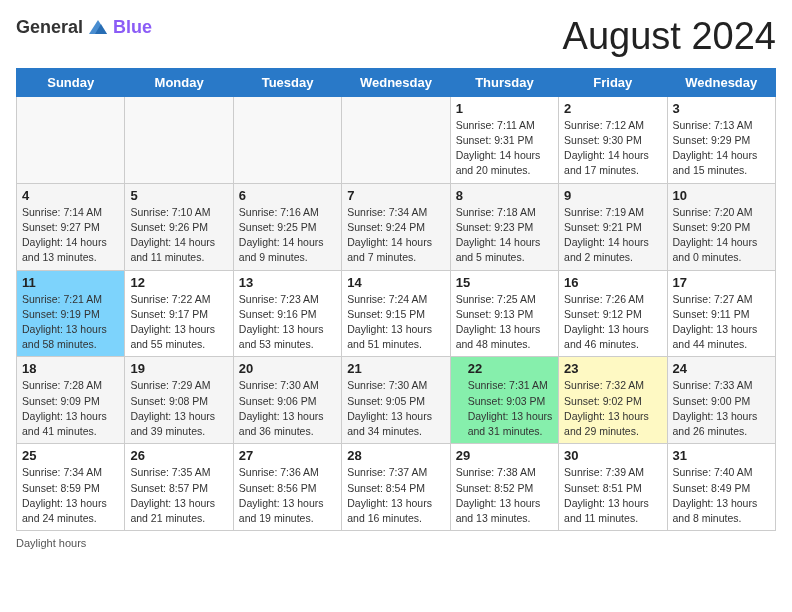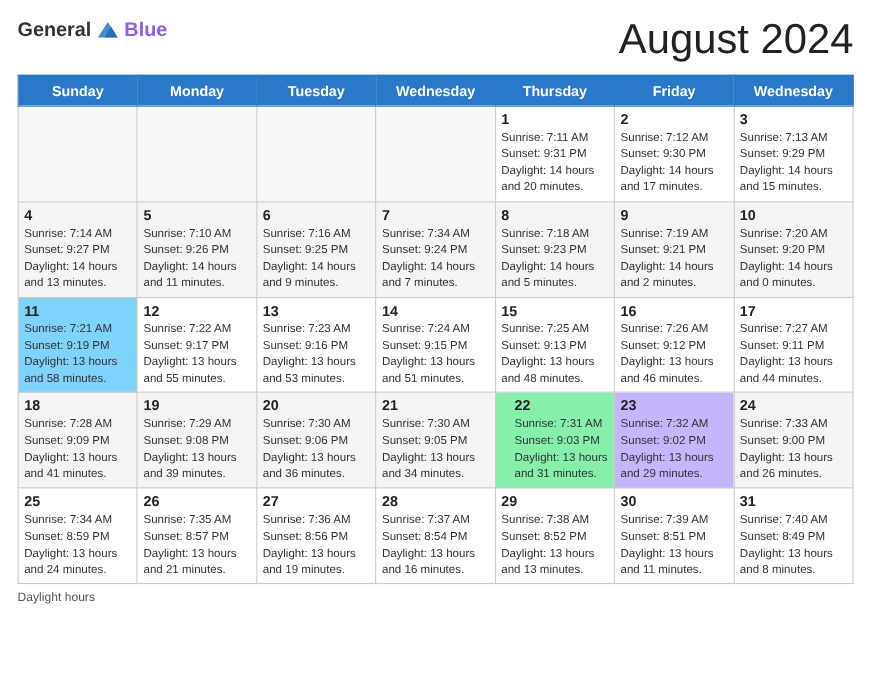--- a/index.html
+++ b/index.html
@@ -259,21 +259,21 @@
           <div class="day-info" style="white-space: pre-line;">Sunrise: 7:30 AM
 Sunset: 9:05 PM
 Daylight: 13 hours and 34 minutes.</div>
         </td>
         <td style="background: #86efac; padding-left: 17px;">
           <span class="day-number">22</span>
           <div class="day-info" style="white-space: pre-line;">Sunrise: 7:31 AM
 Sunset: 9:03 PM
 Daylight: 13 hours and 31 minutes.</div>
         </td>
-        <td style="background: #c4b5fd;">
+        <td style="background: #fef9c3;">
           <span class="day-number">23</span>
           <div class="day-info" style="white-space: pre-line;">Sunrise: 7:32 AM
 Sunset: 9:02 PM
 Daylight: 13 hours and 29 minutes.</div>
         </td>
         <td style="background: rgb(245, 245, 245);">
           <span class="day-number">24</span>
           <div class="day-info" style="white-space: pre-line;">Sunrise: 7:33 AM
 Sunset: 9:00 PM
 Daylight: 13 hours and 26 minutes.</div>

